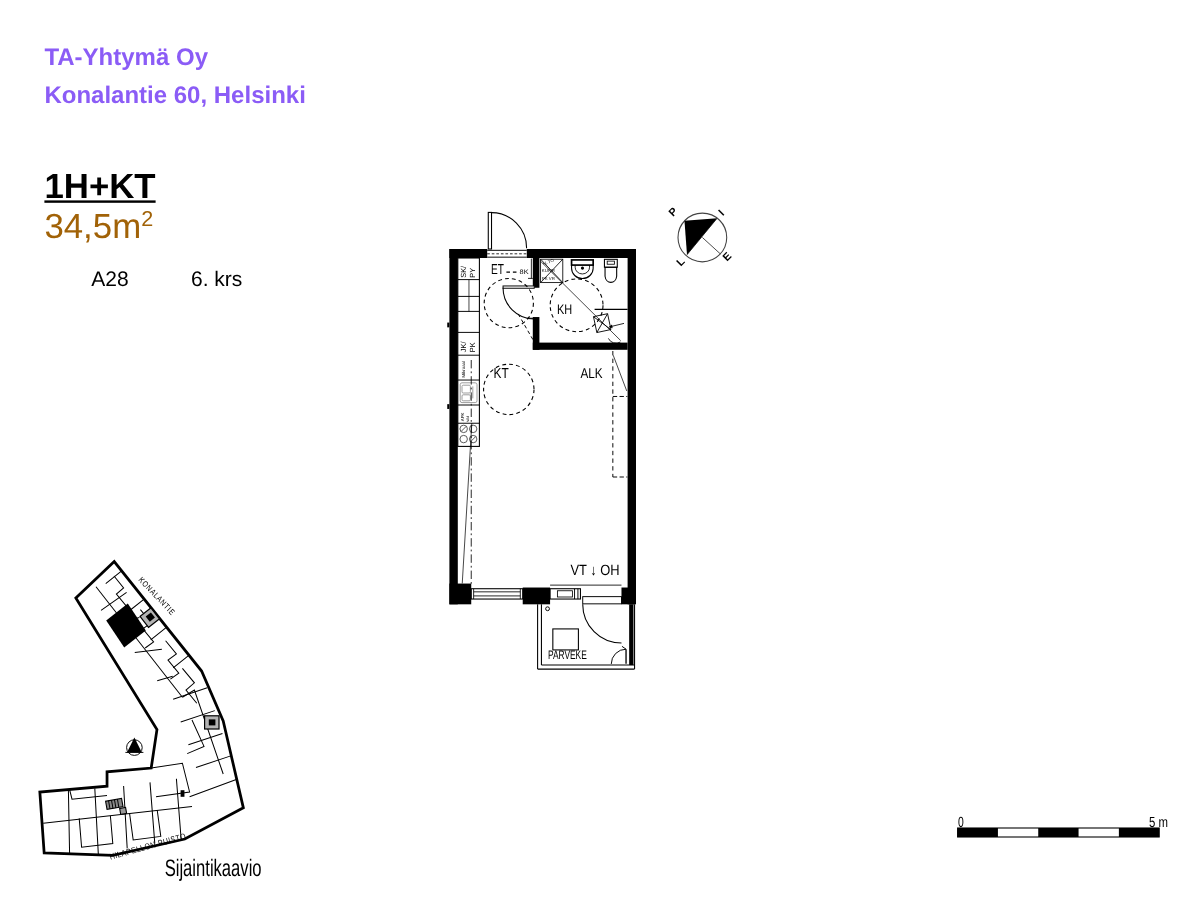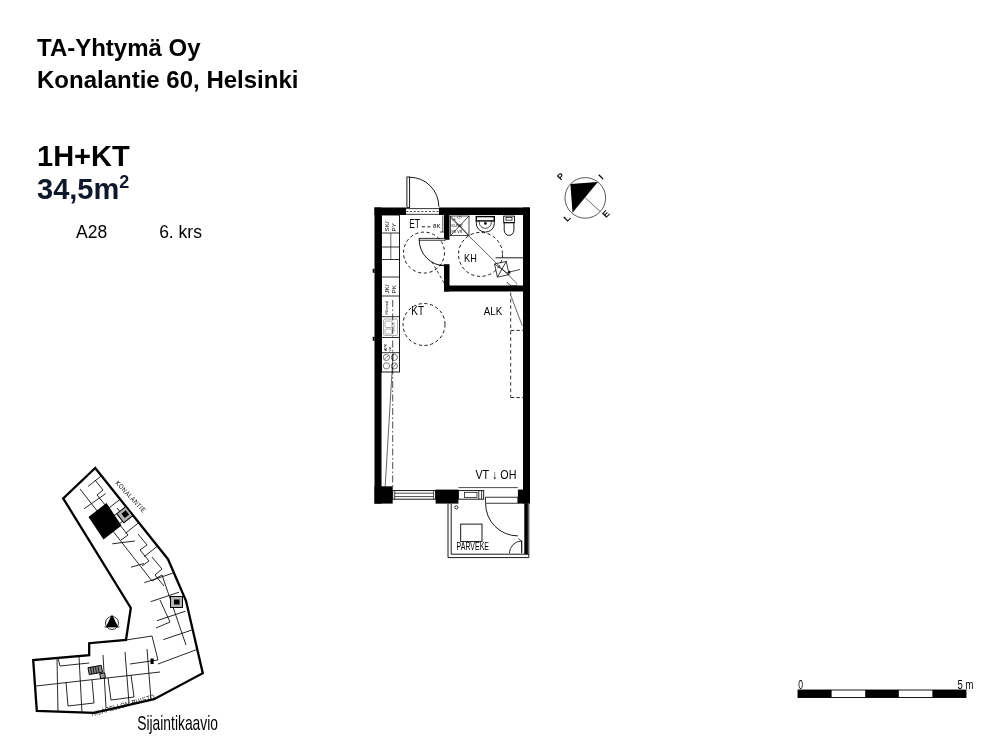--- a/index.html
+++ b/index.html
@@ -1,20 +1,20 @@
 <!DOCTYPE html>
 <html><head>
 <meta charset="utf-8">
 <style>
   html,body{margin:0;padding:0;background:#fff;}
   body{width:1000px;height:750px;position:relative;font-family:"Liberation Sans",sans-serif;overflow:hidden;}
   svg{position:absolute;left:0;top:0;}
-  .hdr{position:absolute;left:37px;top:32px;color:#000000;font-weight:bold;font-size:24px;line-height:32px;letter-spacing:0px;}
-  .t1{position:absolute;left:37px;top:142px;color:#000;font-weight:bold;font-size:29px;line-height:29px;}
-  .t1b{position:absolute;left:37px;top:168px;color:#0f172a;font-weight:bold;font-size:29px;line-height:29px;}
+  .hdr{position:absolute;left:37px;top:32px;color:#8b5cf6;font-weight:bold;font-size:20px;line-height:32px;letter-spacing:0px;}
+  .t1{position:absolute;left:37px;top:142px;color:#000;font-weight:bold;font-size:29px;line-height:29px;text-decoration:underline;}
+  .t1b{position:absolute;left:37px;top:168px;color:#a16207;font-weight:normal;font-size:29px;line-height:29px;}
   .t2{position:absolute;left:36px;top:222px;color:#000;font-size:17.5px;margin-left:40px;}
   sup{font-size:62%;vertical-align:super;}
 </style>
 </head>
 <body>
 <div class="hdr">TA-Yhtymä Oy<br>Konalantie 60, Helsinki</div>
 <div class="t1">1H+KT</div>
 <div class="t1b">34,5m<sup>2</sup></div>
 <div class="t2">A28<span style="padding-left:52px"></span>6. krs</div>
 

